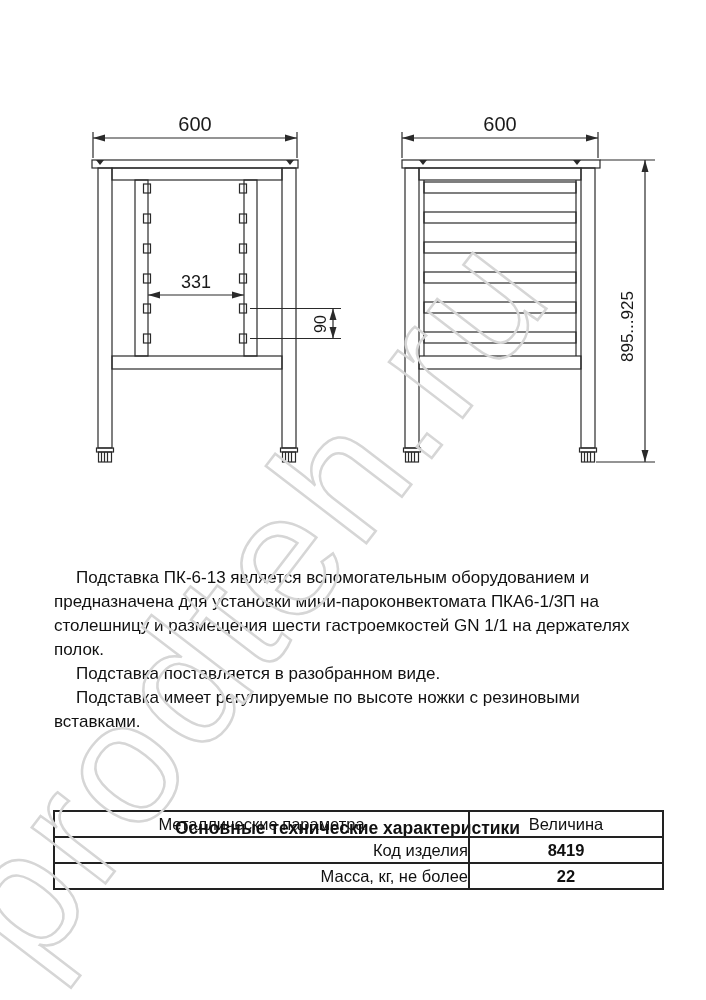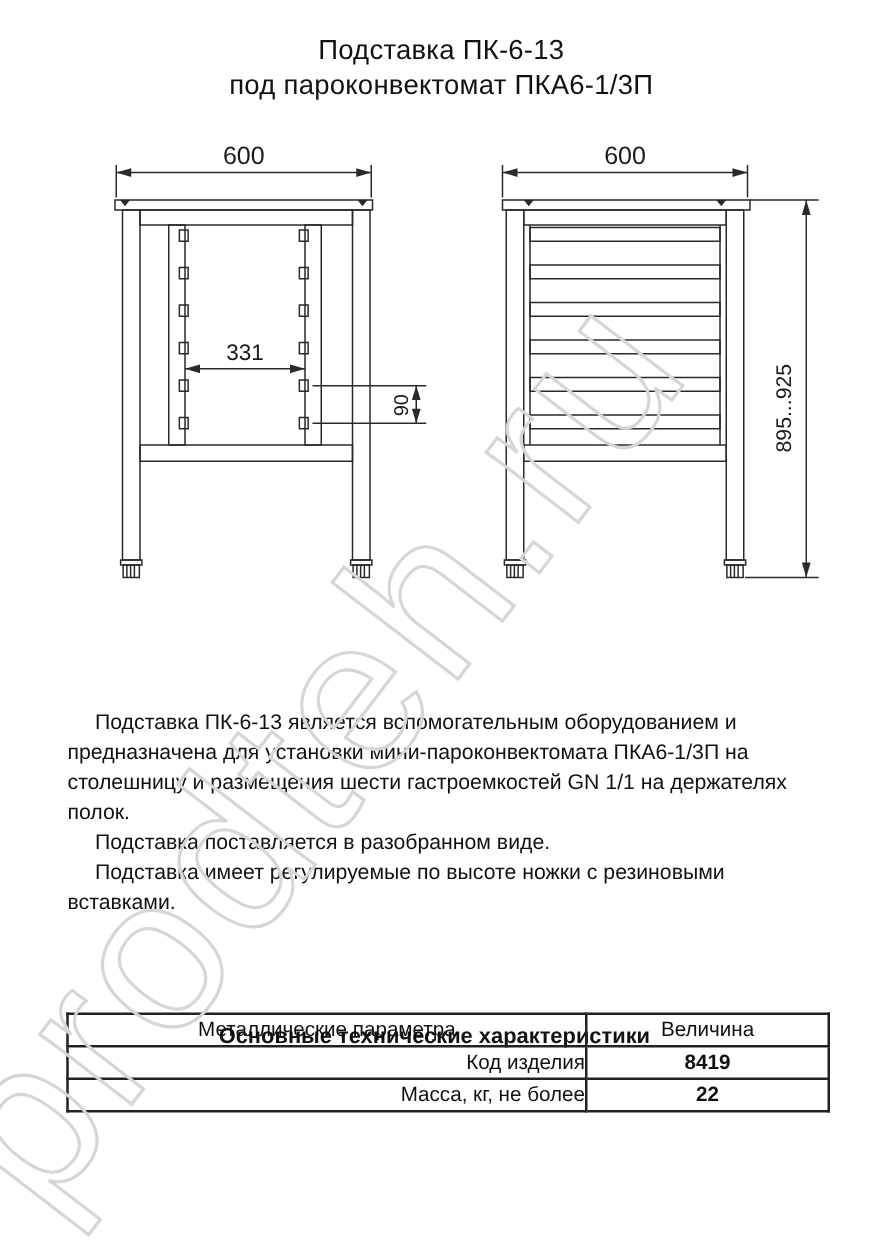--- a/index.html
+++ b/index.html
@@ -37,24 +37,20 @@
   .spec-table .c-val{width:194px;}
   .spec-table th{text-align:center;}
   .spec-table td.name{text-align:right;padding-left:8px;}
   .spec-table td.val{text-align:center;font-weight:bold;}
 </style>
 </head>
 <body>
 
 <div class="page">
 
-  <div class="title">
-    <div>Подставка ПК-6-13</div>
-    <div>под пароконвектомат ПКА6-1/3П</div>
-  </div>
 
   <svg class="drw front" width="290" height="380" viewBox="0 0 290 380">
     <g stroke="#2a2a2a" stroke-width="1.2" fill="none">
 
       <line x1="33" y1="38" x2="237" y2="38"></line>
       <line x1="33" y1="32" x2="33" y2="58"></line>
       <line x1="237" y1="32" x2="237" y2="58"></line>
 
       <rect x="32" y="60" width="206" height="8"></rect>
 

